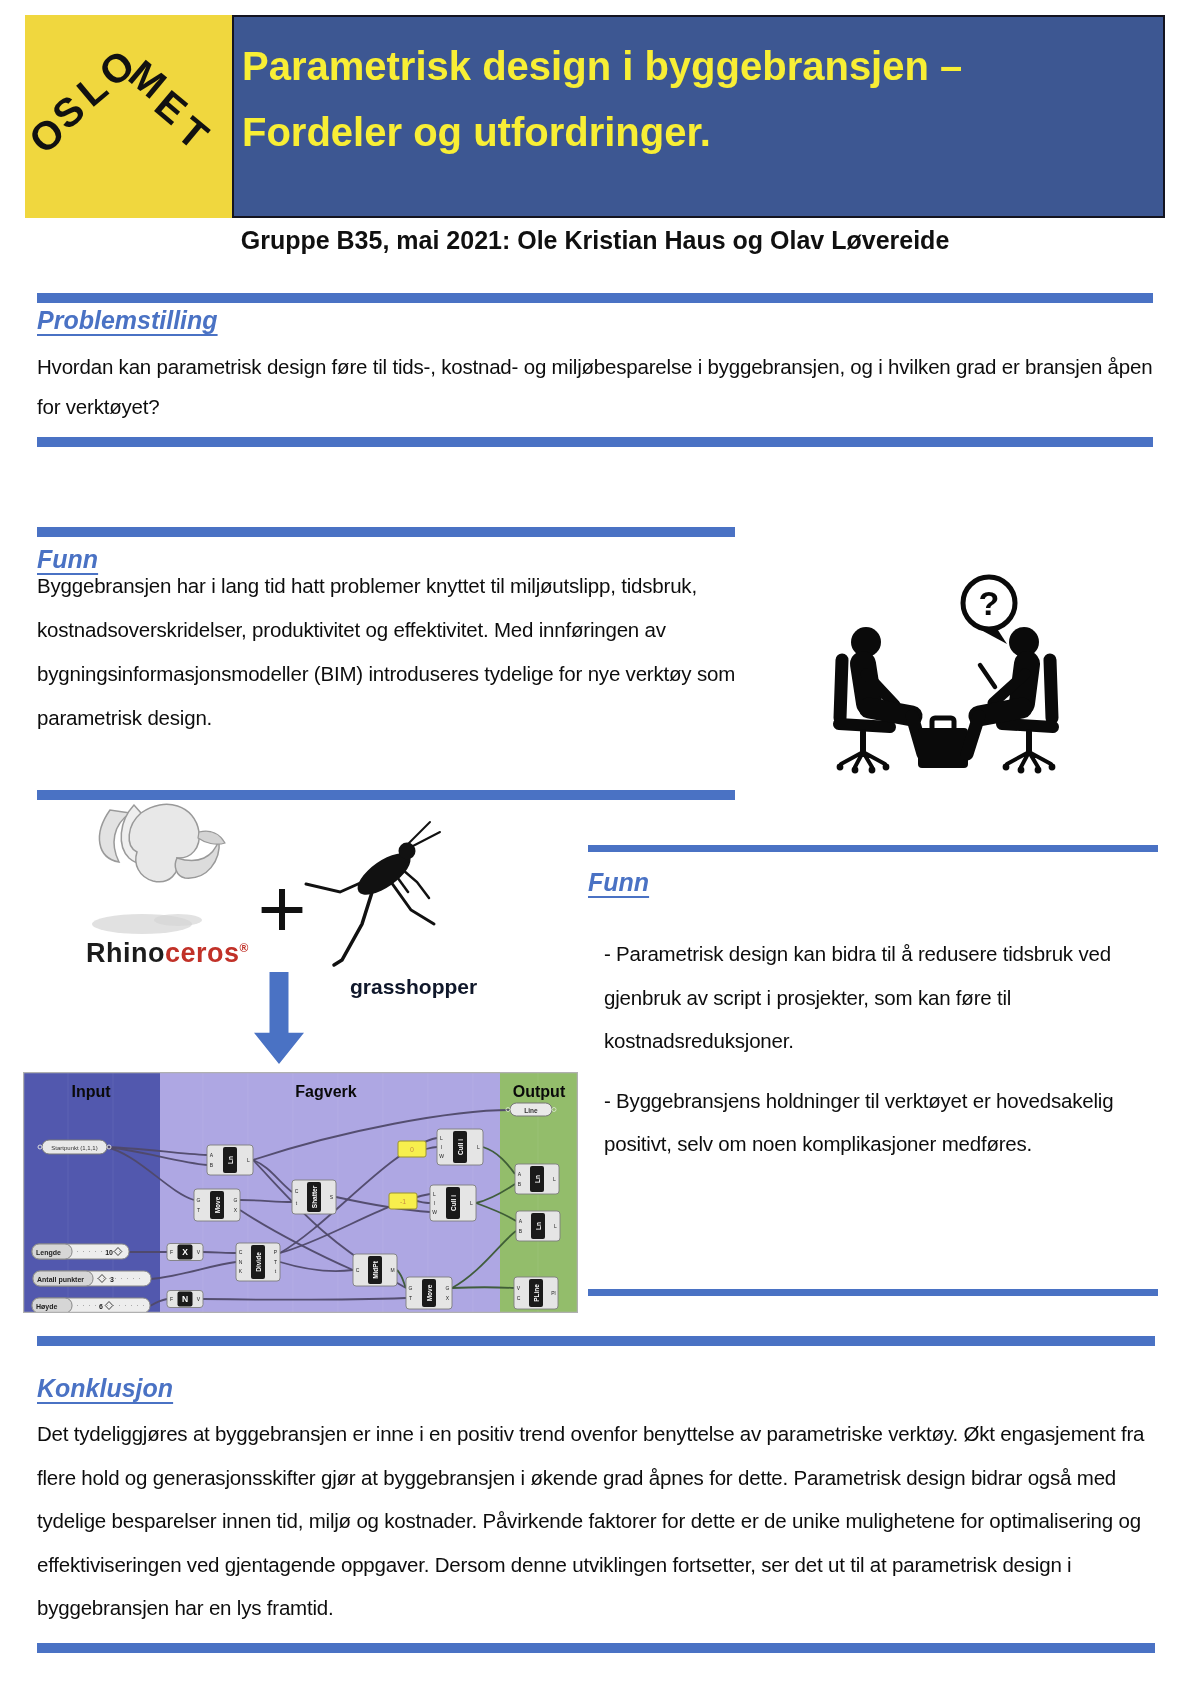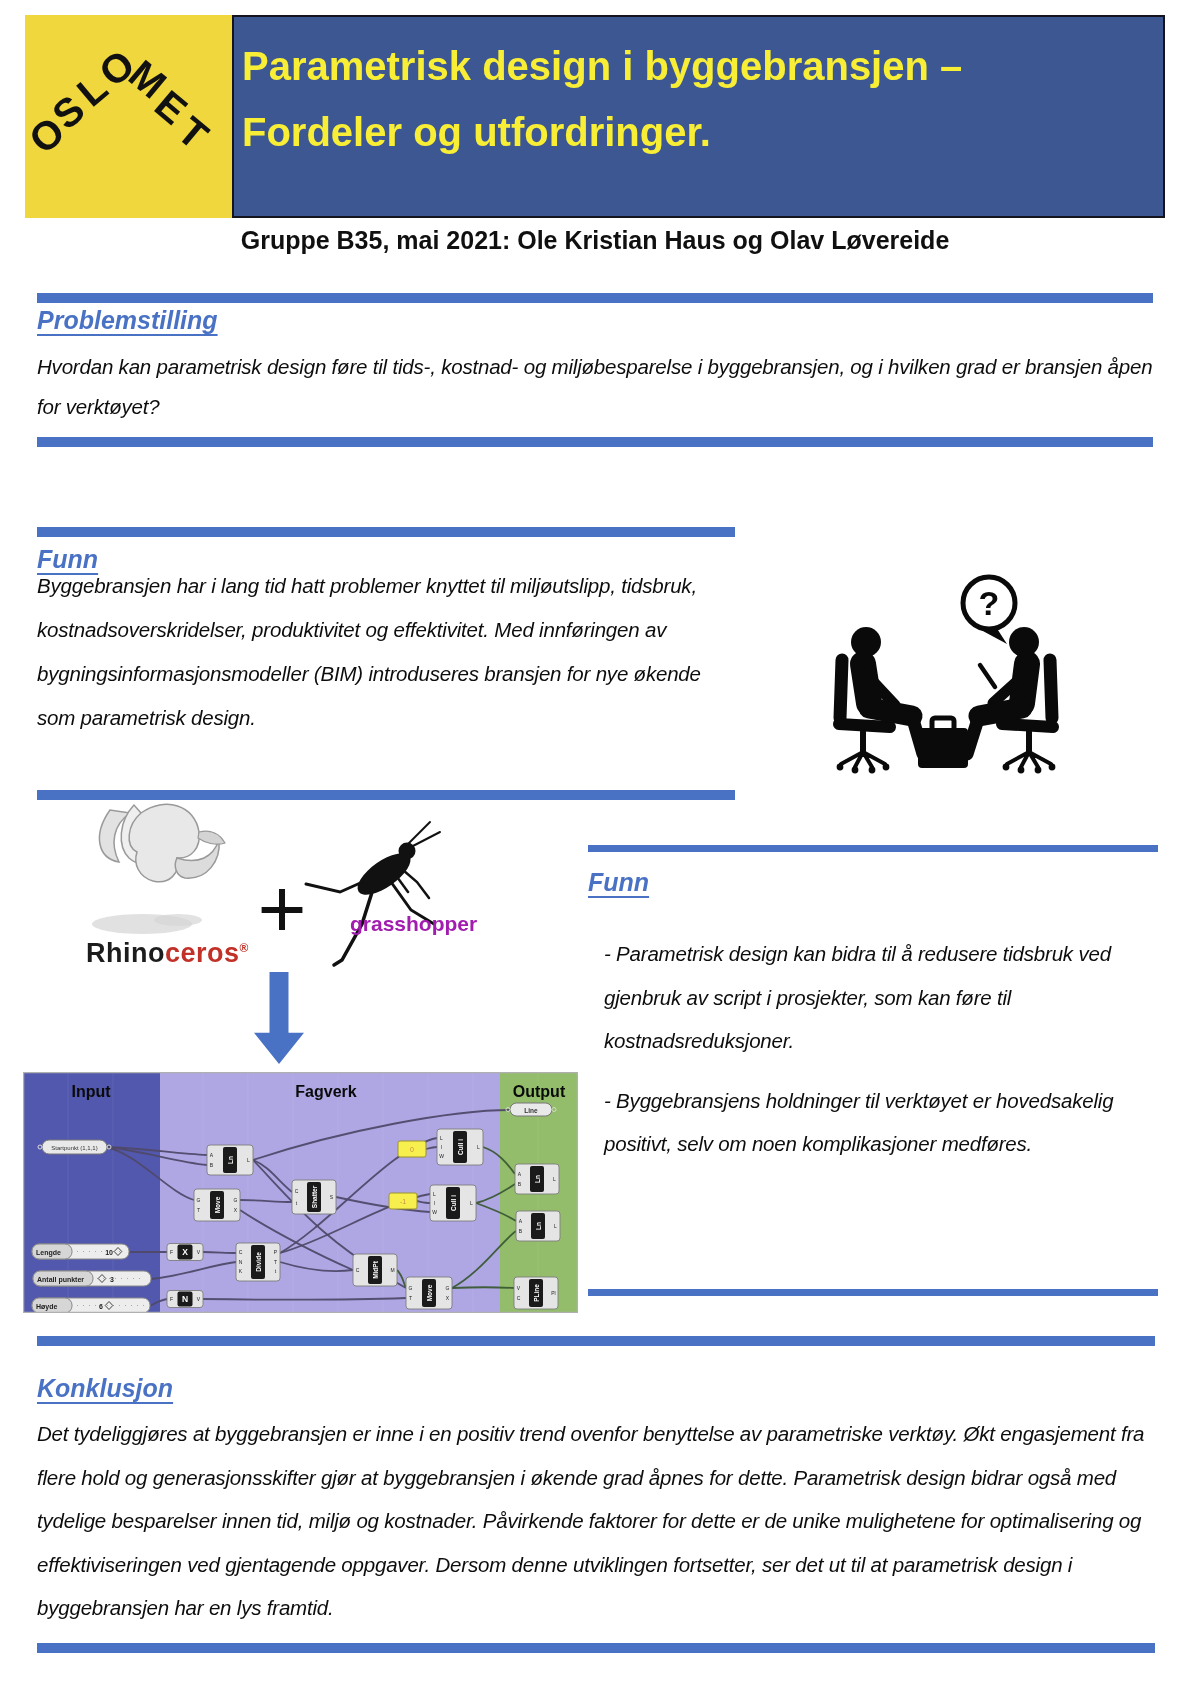--- a/index.html
+++ b/index.html
@@ -4,21 +4,21 @@
 <style>
   html,body{margin:0;padding:0;background:#fff;}
   .page{position:relative;width:1190px;height:1683px;background:#fff;overflow:hidden;
         font-family:"Liberation Sans",sans-serif;}
   .abs{position:absolute;}
   .bar{position:absolute;background:var(--accent,#4a72c4);}
   .sec-head{position:absolute;margin:0;font-size:25px;font-style:italic;font-weight:bold;
             color:var(--accent,#4a72c4);text-decoration:underline;
             text-decoration-thickness:2px;text-underline-offset:5px;}
   .body-text{position:absolute;margin:0;font-size:20.5px;line-height:43px;color:#0d0d0d;
-             letter-spacing:-0.2px;font-style:italic;}
+             letter-spacing:-0.2px;}
   .body-text p{margin:16px;}
   
   .logo-box{position:absolute;left:25px;top:15px;width:207px;height:203px;
             background:var(--logo_yellow,#f0d73e);}
   .logo-box span{position:absolute;font-weight:bold;font-size:40px;color:#111;line-height:1;}
   .title-box{position:absolute;left:232px;top:15px;width:929px;height:199px;
              background:var(--header_blue,#3d5792);border:2px solid #14141f;}
   .title-line{margin:0;padding-left:8px;font-size:40px;font-weight:bold;line-height:66px;
               color:var(--title_yellow,#f8ee35);}
   .title-box .pad{height:16px;}
@@ -27,21 +27,21 @@
   
   .plus-sign{position:absolute;left:250px;top:862px;width:64px;height:92px;
              font-size:84px;font-weight:400;color:#111;text-align:center;line-height:92px;}
   .down-arrow{position:absolute;left:254px;top:972px;width:50px;height:92px;
               background:var(--accent,#4a72c4);
               clip-path:polygon(31% 0,69% 0,69% 66%,100% 66%,50% 100%,0 66%,31% 66%);}
   .rhino-label{position:absolute;left:86px;top:938px;font-size:27px;font-weight:bold;
                letter-spacing:.5px;color:#1c1c1c;}
   .rhino-label .red{color:var(--rhino_red,#c13128);margin-top:38px;}
   .rhino-label sup{font-size:12px;color:var(--rhino_red,#c13128);}
-  .gh-label{position:absolute;left:350px;top:912px;font-size:21px;font-weight:bold;color:#a21caf;}
+  .gh-label{position:absolute;left:350px;top:975px;font-size:21px;font-weight:bold;color:#0f172a;}
   
   svg text{font-family:"Liberation Sans",sans-serif;}
   .panel-label{font-size:16px;font-weight:bold;fill:#0a0a0a;}
   .gh-wire{fill:none;stroke:#4f4969;stroke-width:1.8;opacity:.95;}
   .gh-wire.green{stroke:#3a5834;}
   .pill{fill:#e9e9e9;stroke:#777;stroke-width:1;}
   .pill-t{font-size:6px;fill:#333;}
   .pill-t2{font-size:6.5px;font-weight:bold;fill:#333;}
   .sl-out{fill:#ededed;stroke:#888;stroke-width:1;}
   .sl-name{fill:#d6d6d6;stroke:#888;stroke-width:1;}
@@ -74,21 +74,21 @@
   </div>
   <div class="byline">Gruppe B35, mai 2021: Ole Kristian Haus og Olav Løvereide</div>
 
   <div class="bar" style="left:37px;top:293px;width:1116px;height:10px"></div>
   <h2 class="sec-head" style="left:37px;top:306px">Problemstilling</h2>
   <p class="body-text" style="left:37px;top:347px;width:1125px;line-height:40px">Hvordan kan parametrisk design føre til tids-, kostnad- og miljøbesparelse i byggebransjen, og i hvilken grad er bransjen åpen for verktøyet?</p>
   <div class="bar" style="left:37px;top:437px;width:1116px;height:10px"></div>
 
   <div class="bar" style="left:37px;top:527px;width:698px;height:10px"></div>
   <h2 class="sec-head" style="left:37px;top:545px">Funn</h2>
-  <p class="body-text" style="left:37px;top:564px;width:705px;line-height:44px">Byggebransjen har i lang tid hatt problemer knyttet til miljøutslipp, tidsbruk, kostnadsoverskridelser, produktivitet og effektivitet. Med innføringen av bygningsinformasjonsmodeller (BIM) introduseres bransjen for nye økende som parametrisk design.</p>
+  <p class="body-text" style="left:37px;top:564px;width:705px;line-height:44px">Byggebransjen har i lang tid hatt problemer knyttet til miljøutslipp, tidsbruk, kostnadsoverskridelser, produktivitet og effektivitet. Med innføringen av bygningsinformasjonsmodeller (BIM) introduseres tydelige for nye verktøy som parametrisk design.</p>
 
   <svg class="abs" style="left:826px;top:570px" width="242" height="208" viewBox="0 0 242 208">
 
     <g>
       <line class="sil-s" x1="16" y1="90" x2="14" y2="148" stroke-width="13"></line>
       <line class="sil-s" x1="13" y1="154" x2="64" y2="157" stroke-width="12"></line>
       <line class="sil-s" x1="37" y1="162" x2="37" y2="182" stroke-width="6"></line>
       <path class="sil-s" stroke-width="4" d="M37,182 L15,194 M37,182 L29,197 M37,182 L46,197 M37,182 L59,194"></path>
       <circle class="sil" cx="14" cy="197" r="3.4"></circle>
         <circle class="sil" cx="29" cy="200" r="3.4"></circle>

